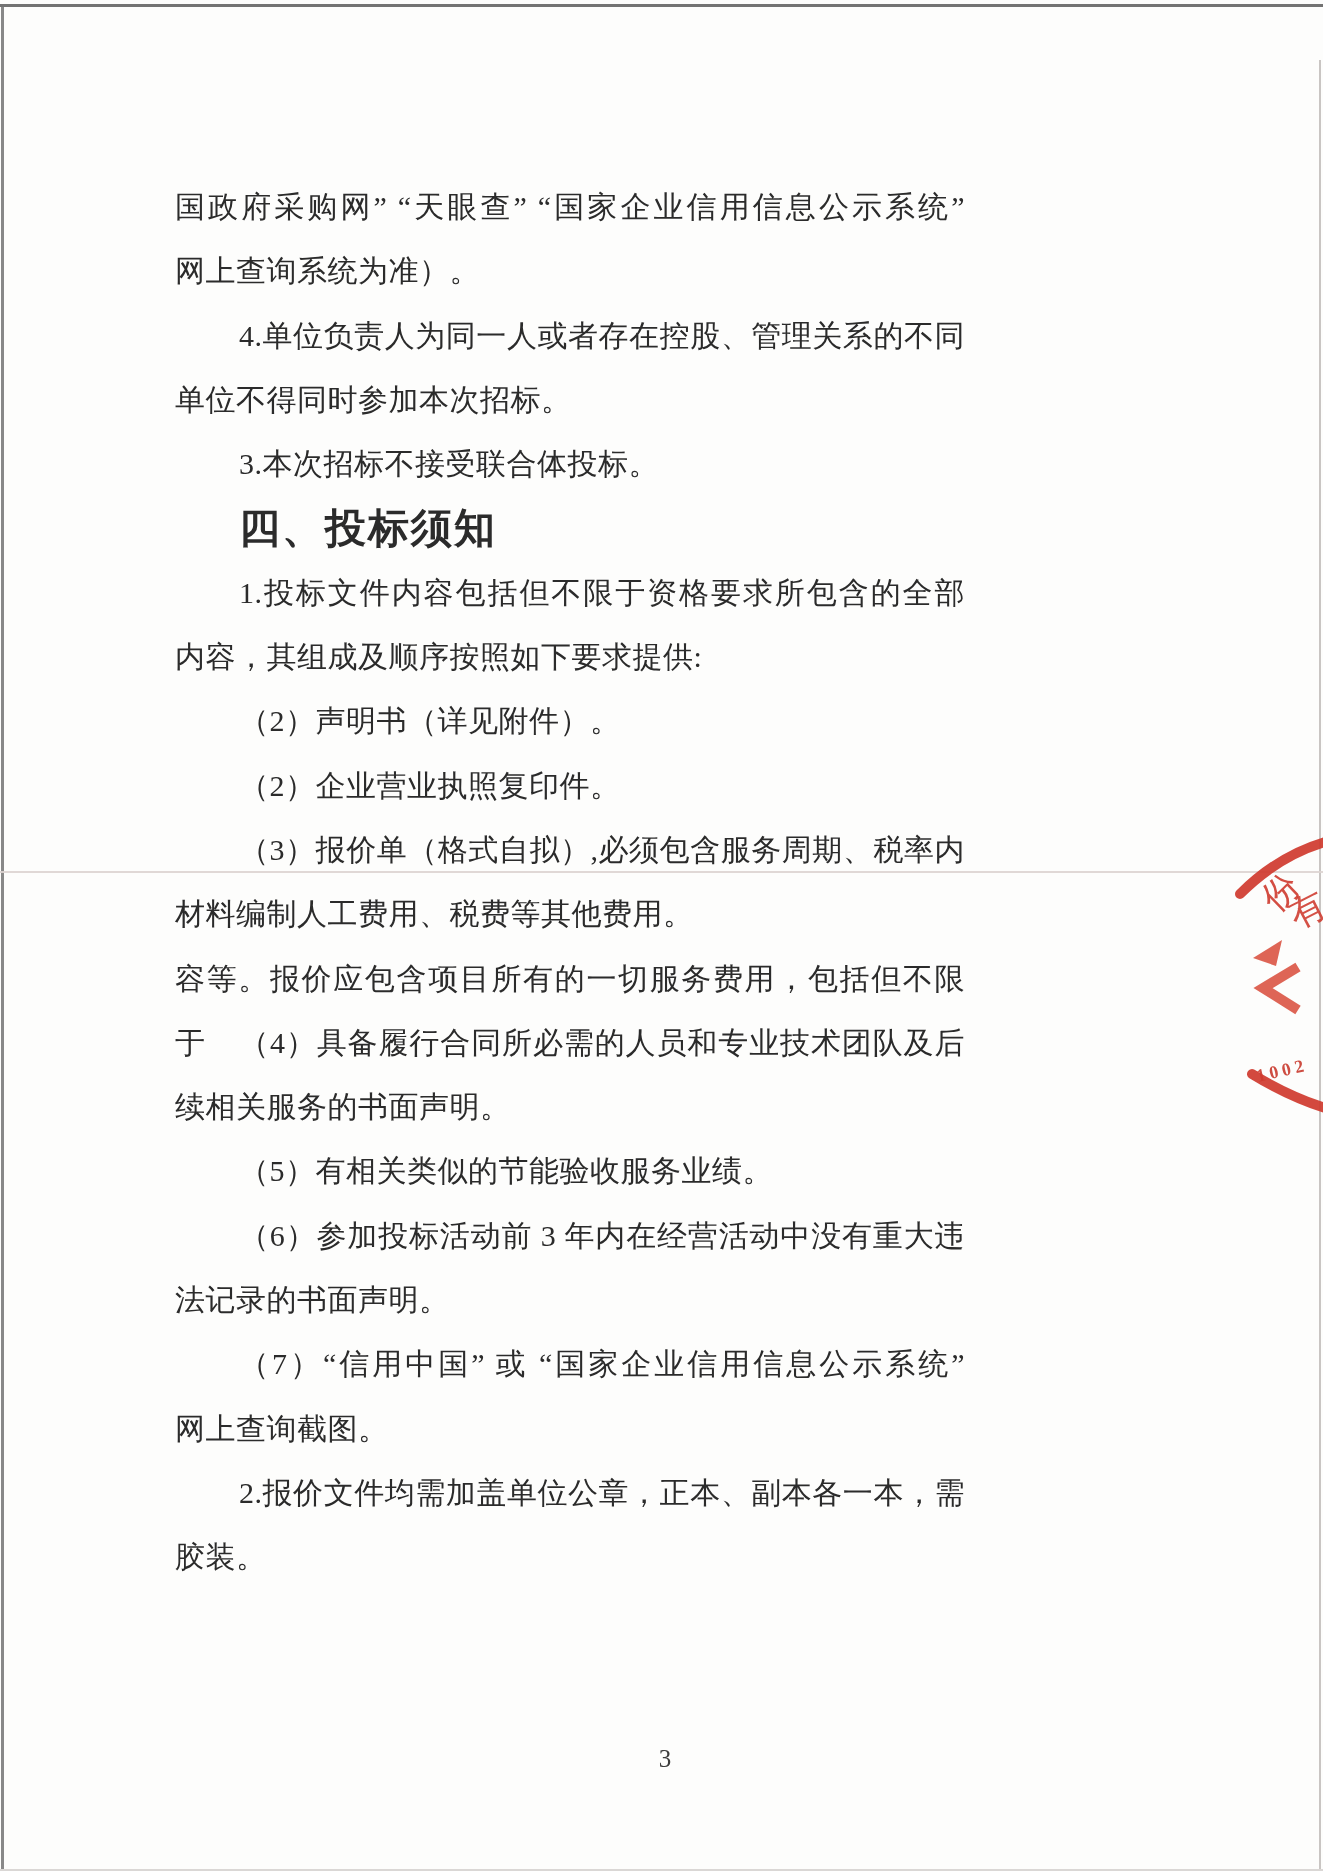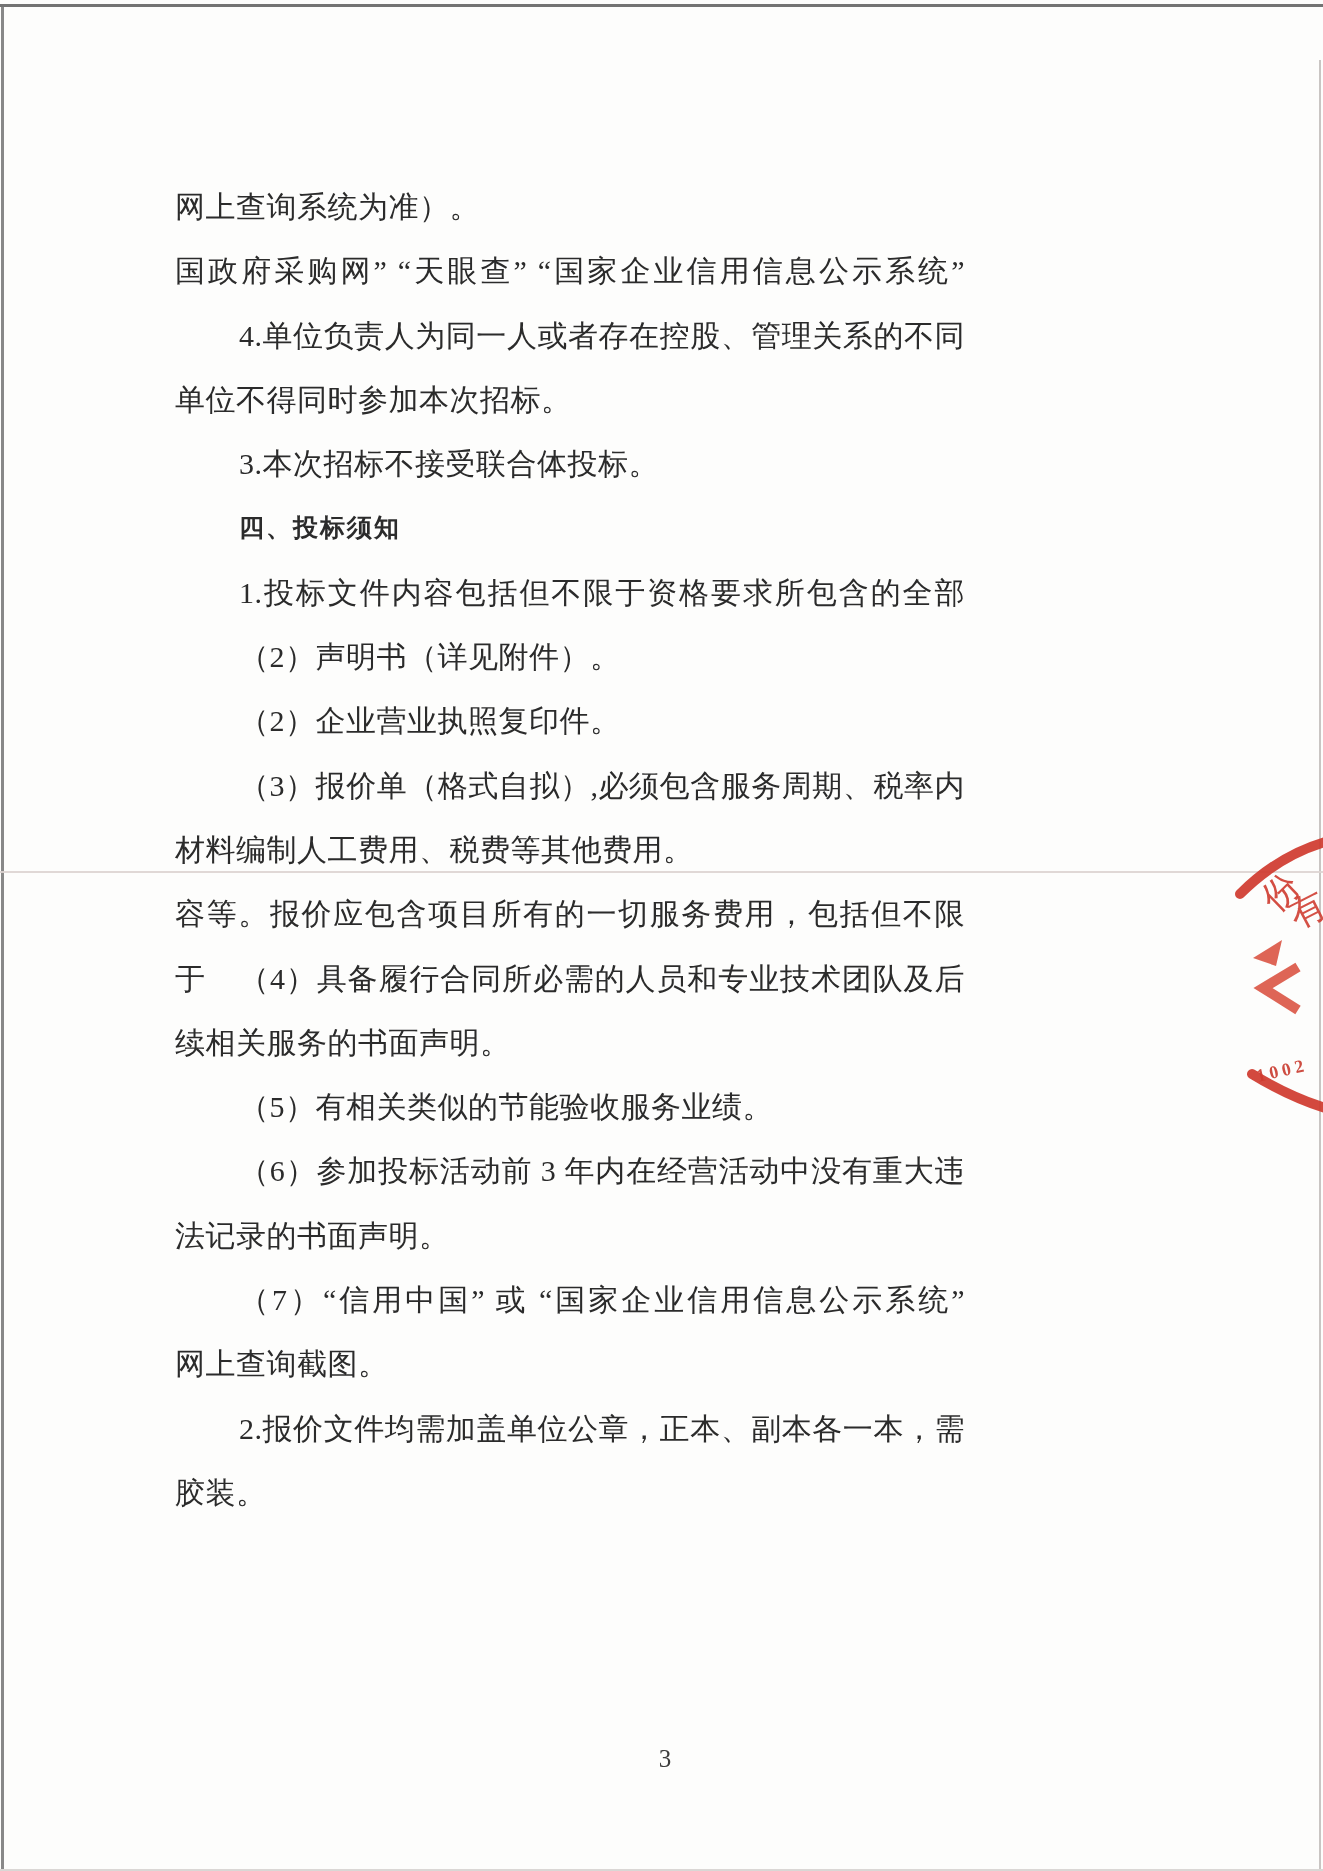--- a/index.html
+++ b/index.html
@@ -44,21 +44,21 @@
   .line {
     height: 64.3px;
     line-height: 64.3px;
     font-size: 30px;
     letter-spacing: 0.5px;
     white-space: normal;
     overflow: visible;
   }
   .line.indent { padding-left: 64px; }
   .line.justify { text-align: justify; text-align-last: justify; }
-  .line.bold { font-weight: bold; font-size: 25px; letter-spacing: 2px; }
+  .line.bold { font-weight: bold; font-size: 41px; letter-spacing: 2px; }
   .page-number {
     position: absolute;
     left: 640px; top: 1745px; width: 50px;
     text-align: center;
     font-size: 25px;
     color: #3c3c3c;
   }
   
   .seal {
     position: absolute;
@@ -75,27 +75,28 @@
 
 <div class="page">
 
   <div class="border-top"></div>
   <div class="border-left"></div>
   <div class="edge-right"></div>
   <div class="edge-bottom"></div>
   <div class="fold-line"></div>
 
   <div class="doc-text">
+      <div class="line justify">国政府采购网” “天眼查” “国家企业信用信息公示系统”</div>
       <div class="line">网上查询系统为准）。</div>
-      <div class="line justify">国政府采购网” “天眼查” “国家企业信用信息公示系统”</div>
       <div class="line indent justify">4.单位负责人为同一人或者存在控股、管理关系的不同</div>
       <div class="line">单位不得同时参加本次招标。</div>
       <div class="line indent">3.本次招标不接受联合体投标。</div>
       <div class="line indent bold">四、投标须知</div>
       <div class="line indent justify">1.投标文件内容包括但不限于资格要求所包含的全部</div>
+      <div class="line">内容，其组成及顺序按照如下要求提供:</div>
       <div class="line indent">（2）声明书（详见附件）。</div>
       <div class="line indent">（2）企业营业执照复印件。</div>
       <div class="line indent justify">（3）报价单（格式自拟）,必须包含服务周期、税率内</div>
       <div class="line">材料编制人工费用、税费等其他费用。</div>
       <div class="line justify">容等。报价应包含项目所有的一切服务费用，包括但不限于</div>
       <div class="line indent justify">（4）具备履行合同所必需的人员和专业技术团队及后</div>
       <div class="line">续相关服务的书面声明。</div>
       <div class="line indent">（5）有相关类似的节能验收服务业绩。</div>
       <div class="line indent justify">（6）参加投标活动前 3 年内在经营活动中没有重大违</div>
       <div class="line">法记录的书面声明。</div>

